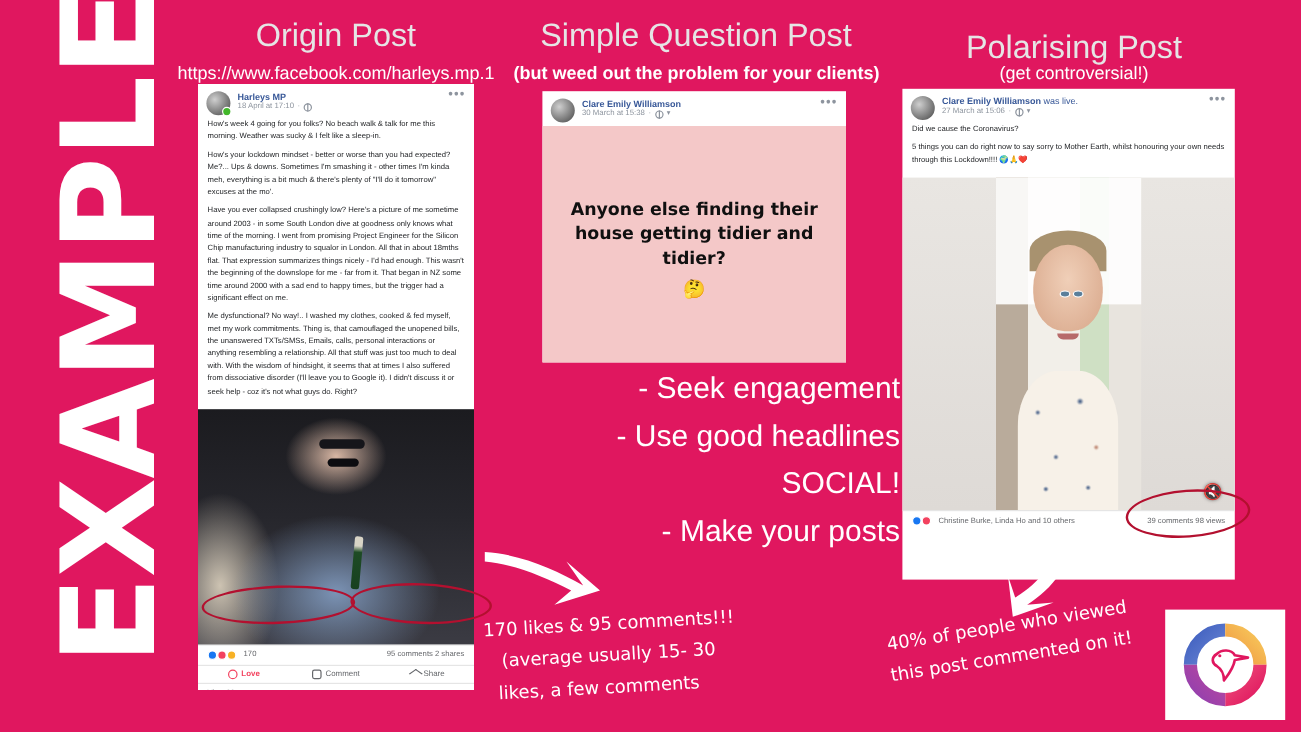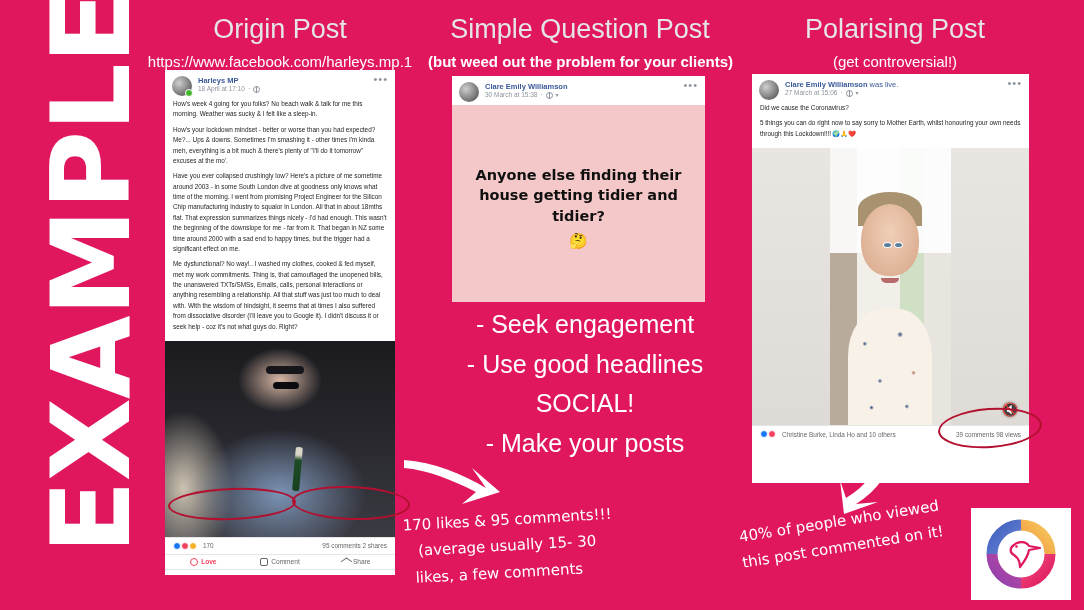--- a/index.html
+++ b/index.html
@@ -318,21 +318,21 @@
     color:#fff;
     font-size:13px;
     text-shadow:0 0 3px rgba(0,0,0,.5);
   }
 
   
   #bullets {
     position: absolute;
     left: 420px; top: 305px;
     width: 330px;
-    text-align: center;
+    text-align: right;
     font-size: 25px;
     line-height: 1.58;
     color: #ffffff;
   }
 
   
   .handwritten {
     position: absolute;
     color: #ffffff;
     font-family: "DejaVu Sans", sans-serif;
@@ -376,21 +376,21 @@
 <body>
 
 <div id="examples-word">EXAMPLES</div>
 
 <div class="col-title" style="left:180px; top:14px; width:200px;">Origin Post</div>
 <div class="col-sub" style="left:130px; top:53px; width:300px;">https://www.facebook.com/harleys.mp.1</div>
 
 <div class="col-title" style="left:435px; top:14px; width:290px;">Simple Question Post</div>
 <div class="col-sub" style="left:418px; top:53px; width:325px;font-weight:bold;">(but weed out the problem for your clients)</div>
 
-<div class="col-title" style="left:770px; top:14px; width:250px;">Polarising Post</div>
+<div class="col-title" style="left:770px; top:24px; width:250px;">Polarising Post</div>
 <div class="col-sub" style="left:770px; top:53px; width:250px;">(get controversial!)</div>
 
 <div class="fb-card" id="card-origin" style="left:165px; top:70px; width:230px; height:505px;">
 
   <div class="fb-head">
     <div class="fb-avatar online"></div>
     <div class="fb-names">
       <div class="fb-author">Harleys MP</div>
       <div class="fb-meta">
         <span>18 April at 17:10</span>

